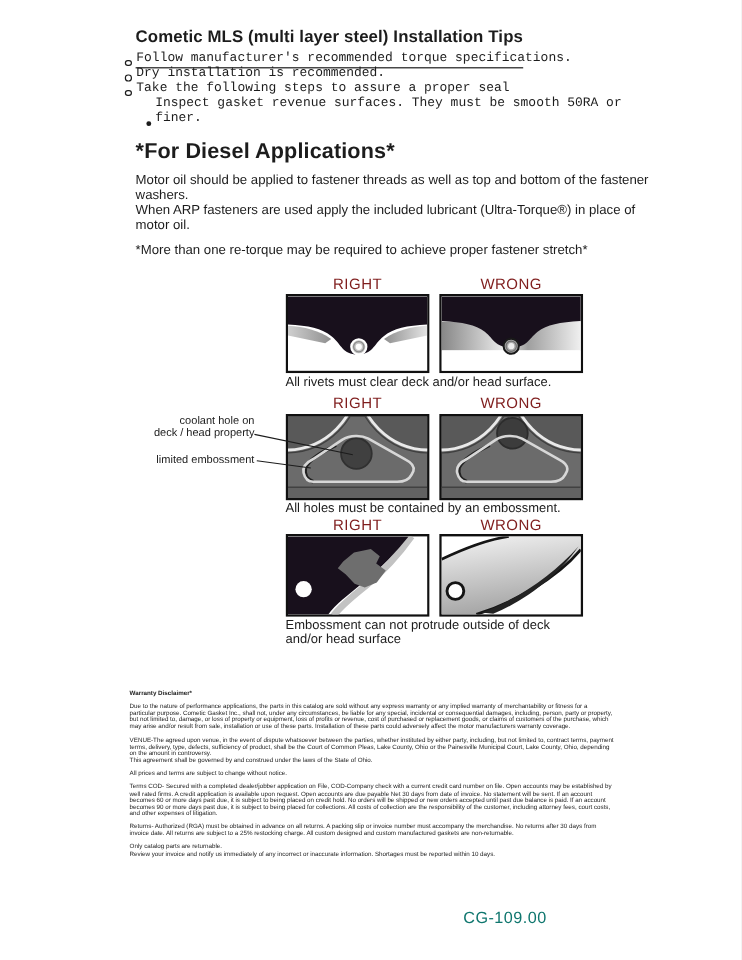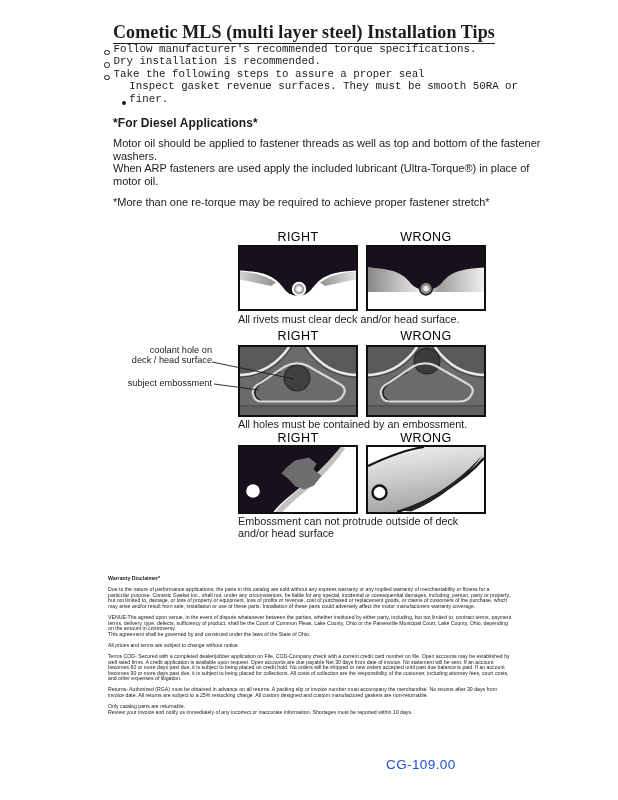--- a/index.html
+++ b/index.html
@@ -3,45 +3,45 @@
 <meta charset="utf-8">
 <style>
   html,body{margin:0;padding:0;background:#e9e9e9;}
   .page{
     position:relative;width:618px;height:800px;background:#ffffff;
     font-family:"Liberation Sans","DejaVu Sans",sans-serif;color:#1c1c1c;
     overflow:hidden;margin:0 auto;
   }
   
   .title{
-    position:absolute;left:113px;top:22px;font-size:18px;font-weight:bold;
-    border-bottom:1.6px solid #1c1c1c;padding-bottom:0;letter-spacing:.1px;white-space:nowrap;font-family:Liberation Serif, serif;
+    position:absolute;left:113px;top:22px;font-size:14px;font-weight:bold;
+    border-bottom:1.6px solid #1c1c1c;padding-bottom:18px;letter-spacing:.1px;white-space:nowrap;
   }
   .tips{position:absolute;left:104px;top:43px;width:440px;font-size:10.8px;line-height:12.4px;}
   .tip-row{display:flex;align-items:flex-end;font-family:Liberation Mono, monospace;}
   .tip-row.sub{padding-left:18px;}
   .marker-o{flex:0 0 auto;width:3.6px;height:3.6px;border:1px solid #1c1c1c;border-radius:50%;margin:3.6px 4px 0 0;}
   .marker-f{flex:0 0 auto;width:3.8px;height:3.8px;background:#1c1c1c;border-radius:50%;margin:3.8px 3.5px 0 0;}
   
   .diesel{position:absolute;left:113px;top:116px;width:432px;}
-  .diesel h2{margin:0;font-size:12px;font-weight:bold;letter-spacing:.1px;}
+  .diesel h2{margin:0;font-size:18px;font-weight:bold;letter-spacing:.1px;}
   .diesel p{margin:7px 0 0 0;font-size:11px;line-height:12.6px;white-space:pre-line;}
   .diesel p.note{margin-top:9px;}
   
-  .dg-label{position:absolute;width:120px;text-align:center;font-size:12.5px;letter-spacing:.4px;color:#000000;}
+  .dg-label{position:absolute;width:120px;text-align:center;font-size:12.5px;letter-spacing:.4px;color:#7f1d1d;}
   .dg-panel{position:absolute;width:120px;}
   .dg-caption{position:absolute;left:238px;font-size:10.8px;line-height:11.6px;white-space:pre-line;color:#1c1c1c;}
   .callout{position:absolute;font-size:9.2px;line-height:9.9px;text-align:right;white-space:pre-line;color:#1c1c1c;}
   .leader-overlay{position:absolute;left:0;top:0;width:618px;height:800px;pointer-events:none;}
   
   .fineprint{position:absolute;left:108px;top:576px;width:404px;font-size:5.2px;line-height:5.6px;color:#222;}
   .fineprint .fp-head{font-weight:bold;margin:0 0 5.5px 0;}
   .fineprint p{margin:0 0 5.5px 0;white-space:pre-line;}
   
-  .doccode{position:absolute;left:386px;top:757px;font-size:13.5px;letter-spacing:.4px;color:#1d4ed8;}
+  .doccode{position:absolute;left:386px;top:757px;font-size:13.5px;letter-spacing:.4px;color:#0f766e;}
 </style>
 </head>
 <body>
 
 <div class="page">
 
   <div class="title">Cometic MLS (multi layer steel) Installation Tips</div>
 
   <div class="tips">
     <div class="tip-row">
@@ -123,22 +123,22 @@
       </g>
     </g>
   </svg>
 
   <div class="dg-caption" style="top:314px">All rivets must clear deck and/or head surface.</div>
 
   <div class="dg-label" style="left:238px;top:329px">RIGHT</div>
   <div class="dg-label" style="left:366px;top:329px">WRONG</div>
 
   <div class="callout" style="left:98px;top:346px;width:114px">coolant hole on
-deck / head surface</div>
-  <div class="callout" style="left:98px;top:379px;width:114px">subject embossment</div>
+deck / head property</div>
+  <div class="callout" style="left:98px;top:379px;width:114px">limited embossment</div>
 
   <svg class="dg-panel" style="left:238px;top:345px" width="120" height="72" viewBox="0 0 120 72">
     <defs>
         <clipPath id="r2rc">
           <rect x="2" y="2" width="116" height="68"></rect>
         </clipPath>
       </defs>
     <rect x="1" y="1" width="118" height="70" fill="#6b6b6b" stroke="#101010" stroke-width="2"></rect>
     <g clip-path="url(#r2rc)">
       <circle cx="0" cy="-30" r="60" fill="#595959" stroke="#e9e9e9" stroke-width="2.4"></circle>

